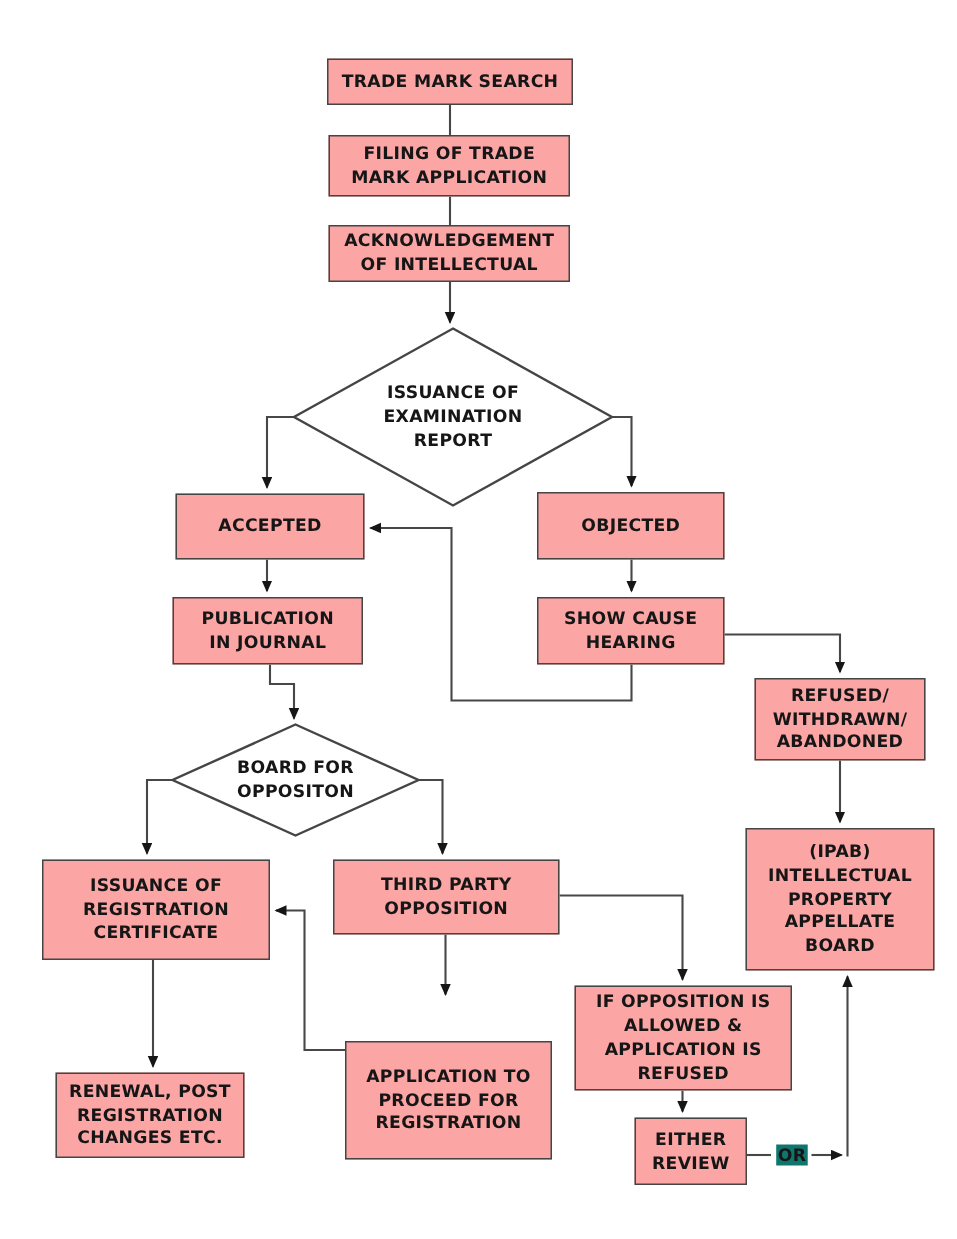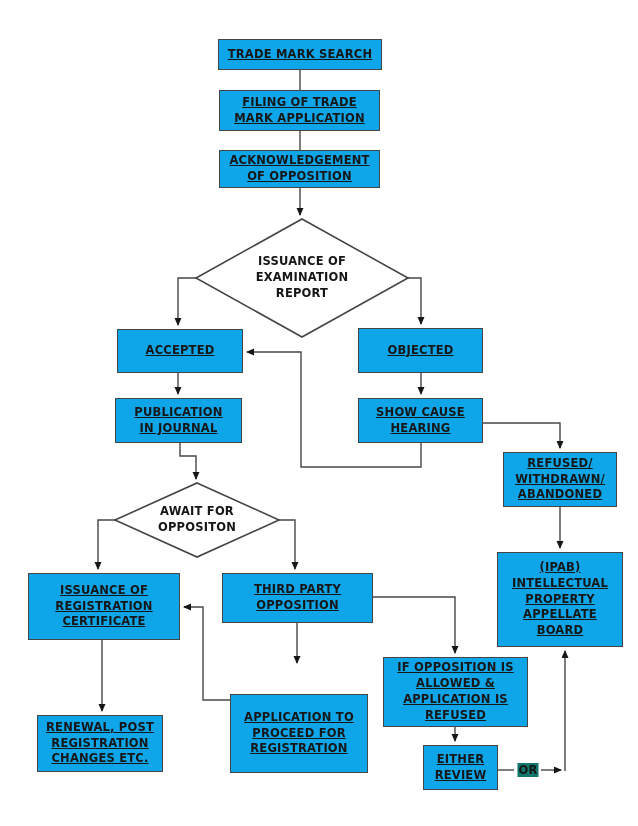--- a/index.html
+++ b/index.html
@@ -28,33 +28,32 @@
     stroke-width: 1.4;
   }
   .shape {
     fill: #ffffff;
     stroke: #454545;
     stroke-width: 1.6;
   }
   .node {
     position: absolute;
     box-sizing: border-box;
-    background: #0ea5e9;
+    background: #fca5a5;
     border: 1.6px solid #454545;
     display: flex;
     align-items: center;
     justify-content: center;
     text-align: center;
     white-space: pre-line;
     font-weight: bold;
     font-size: 11.5px;
     line-height: 1.38;
     letter-spacing: 0.2px;
     color: #161616;
-    text-decoration: underline;
   }
   .diamond-label {
     position: absolute;
     transform: translate(-50%, -50%);
     width: 170px;
     text-align: center;
     white-space: pre-line;
     font-weight: bold;
     font-size: 11.5px;
     line-height: 1.38;
@@ -109,21 +108,21 @@
     <polygon class="shape" points="302,219 408,278 302,337 196,278"></polygon>
     <polygon class="shape" points="197,483 279,520 197,557 115,520"></polygon>
   </svg>
 
   <div class="node" style="left:218px; top:39px; width:164px; height:31px;">TRADE MARK SEARCH</div>
 
   <div class="node" style="left:219px; top:90px; width:161px; height:41px;text-align:center;">FILING OF TRADE
 MARK APPLICATION</div>
 
   <div class="node" style="left:219px; top:150px; width:161px; height:38px;">ACKNOWLEDGEMENT
-OF OPPOSITION</div>
+OF INTELLECTUAL</div>
 
   <div class="node" style="left:117px; top:329px; width:126px; height:44px;">ACCEPTED</div>
 
   <div class="node" style="left:358px; top:328px; width:125px; height:45px;">OBJECTED</div>
 
   <div class="node" style="left:358px; top:398px; width:125px; height:45px;">SHOW CAUSE
 HEARING</div>
 
   <div class="node" style="left:115px; top:398px; width:127px; height:45px;">PUBLICATION
 IN JOURNAL</div>
@@ -158,18 +157,18 @@
 REGISTRATION
 CHANGES ETC.</div>
 
   <div class="node" style="left:423px; top:745px; width:75px; height:45px;">EITHER
 REVIEW</div>
 
   <div class="diamond-label" style="left:302px; top:278px;">ISSUANCE OF
 EXAMINATION
 REPORT</div>
 
-  <div class="diamond-label" style="left:197px; top:520px;">AWAIT FOR
+  <div class="diamond-label" style="left:197px; top:520px;">BOARD FOR
 OPPOSITON</div>
 
   <span class="edge-label" style="left:528px; top:770px;">OR</span>
 
 </div>
 
 </body></html>

